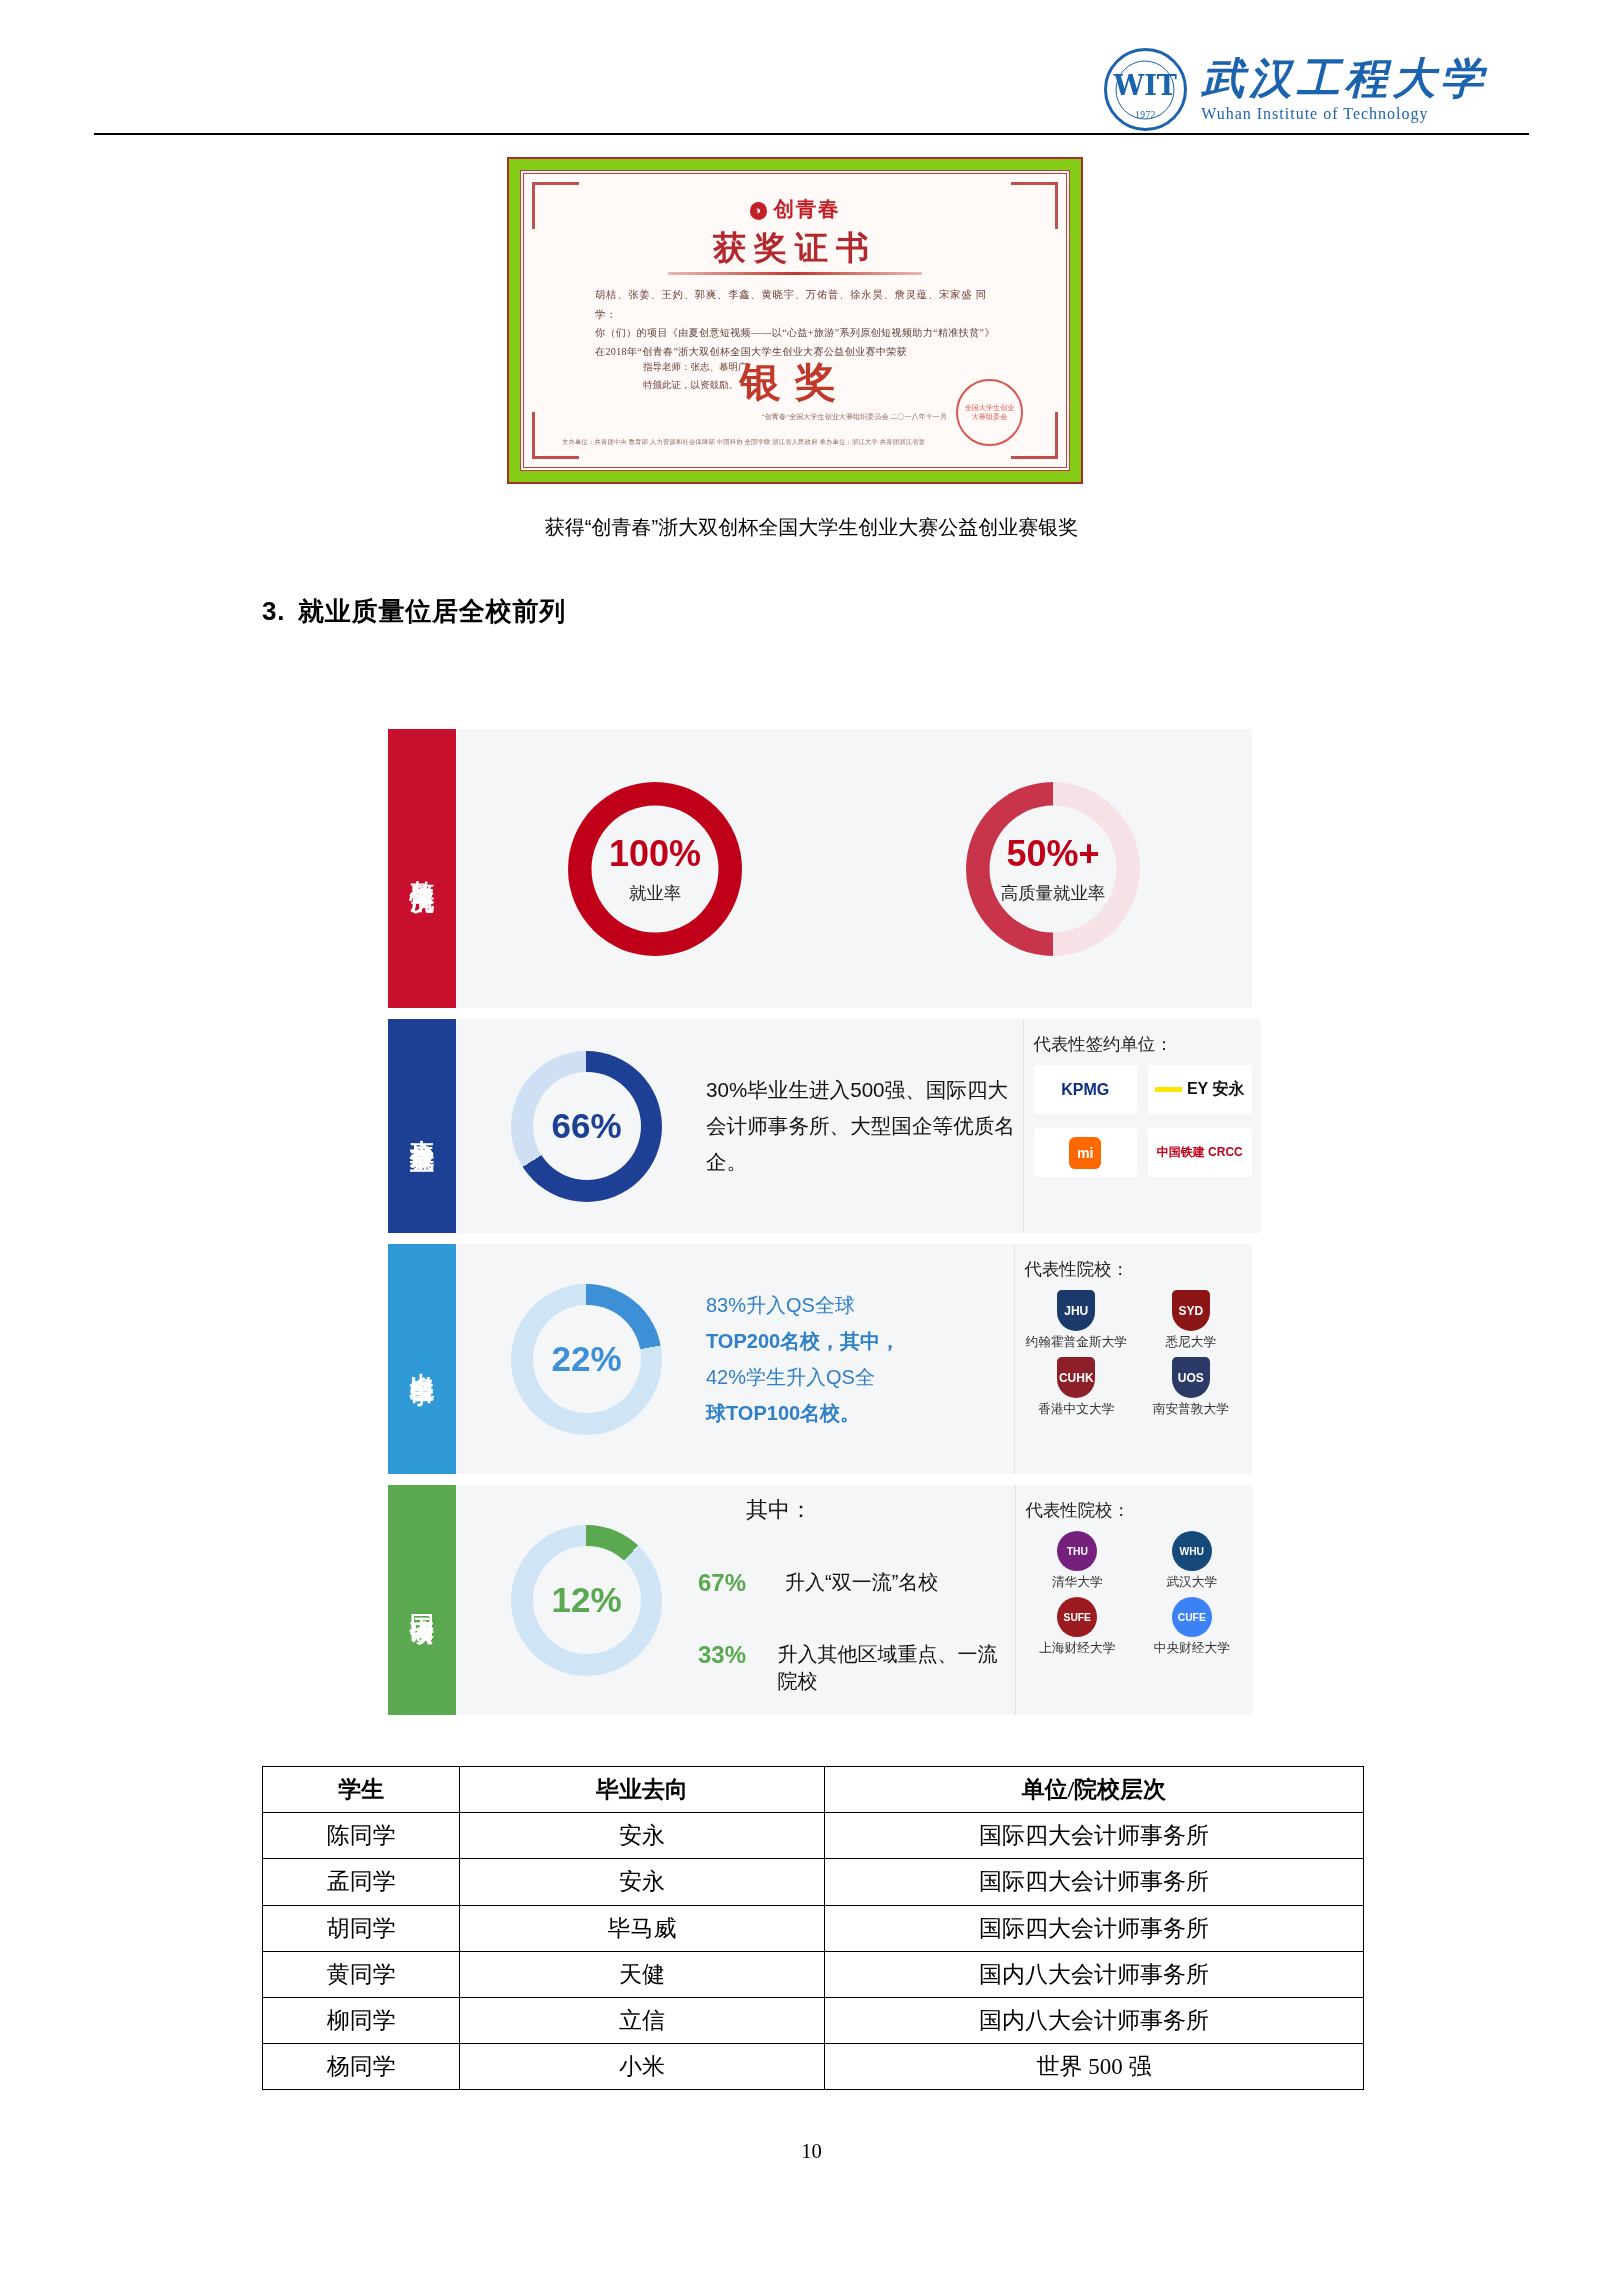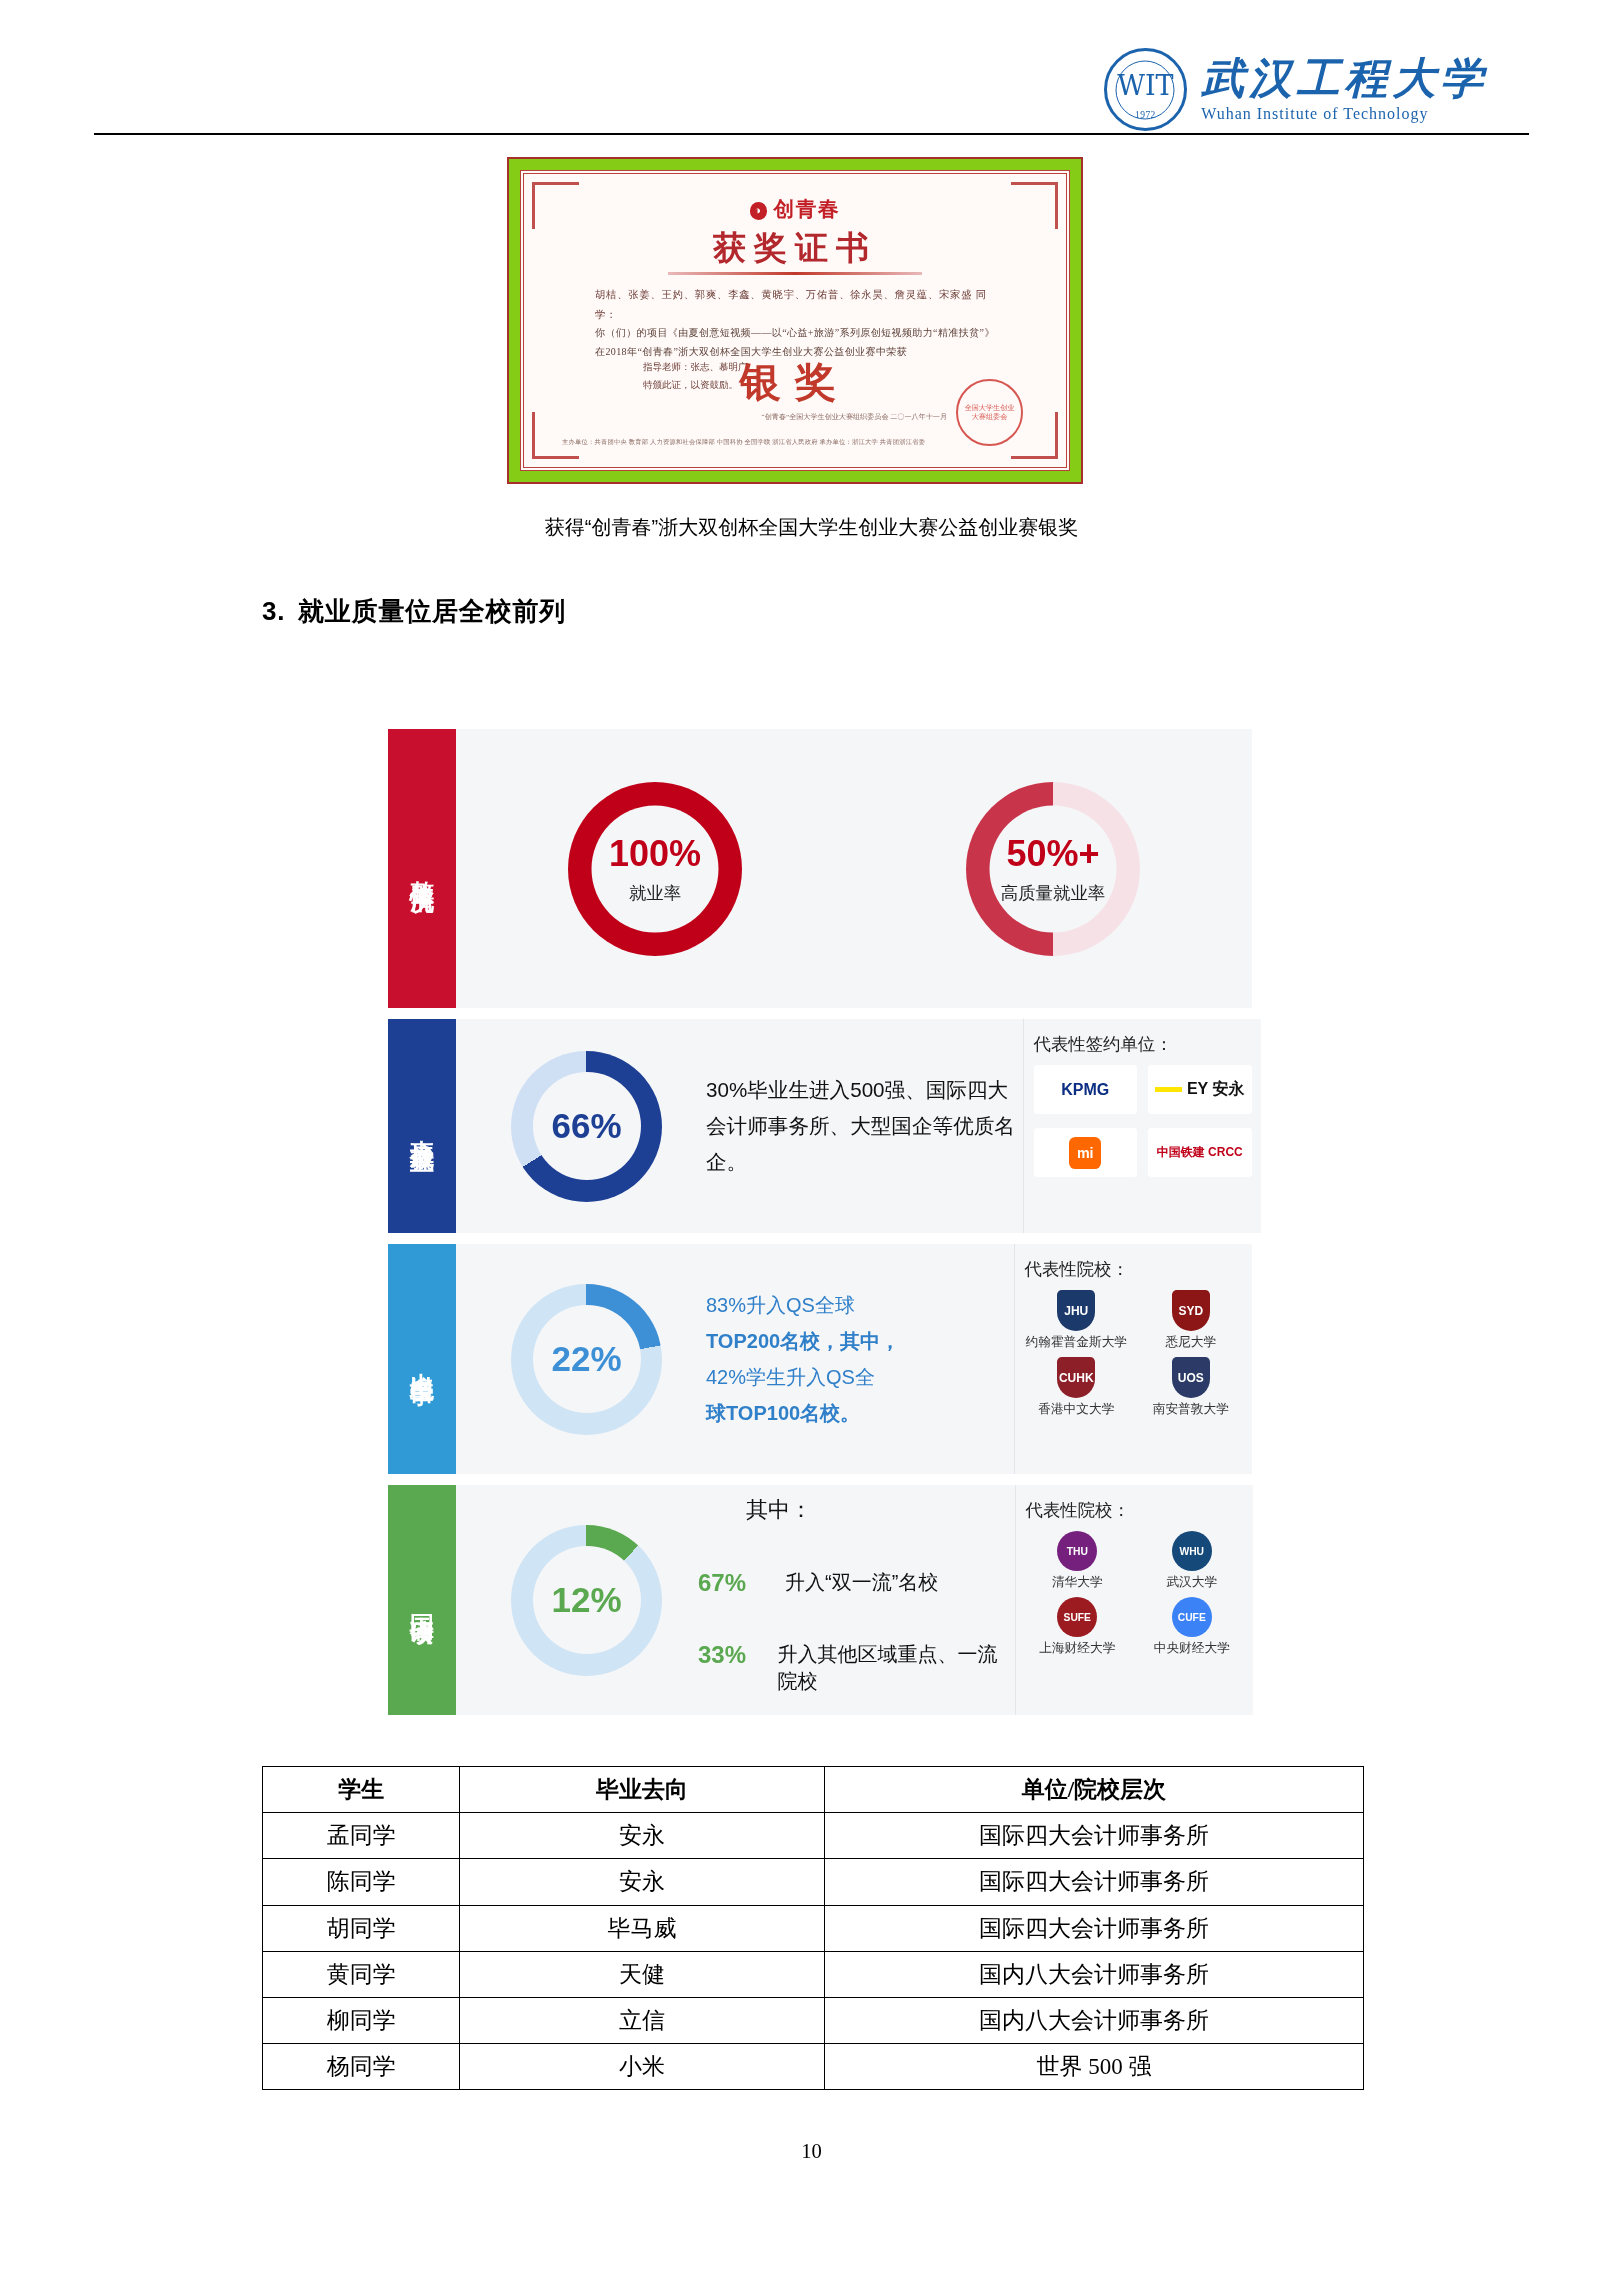--- a/index.html
+++ b/index.html
@@ -54,21 +54,21 @@
     box-sizing: border-box;
   }
   .logo-seal-mark {
     position: absolute;
     left: 50%;
     top: 44%;
     transform: translate(-50%, -50%);
     font-size: 27px;
     color: #1b63ad;
     font-family: "DejaVu Serif", serif;
-    font-weight: normal;
+    font-weight: bold;
   }
   .logo-seal-year {
     position: absolute;
     left: 50%;
     bottom: 8px;
     transform: translateX(-50%);
     font-size: 9.5px;
     color: #1b63ad;
     letter-spacing: 0.4px;
   }
@@ -719,26 +719,26 @@
 
 <div class="table-wrap">
   <table class="grad-table">
     <tbody>
     <tr>
       <th class="col-a">学生</th>
       <th class="col-b">毕业去向</th>
       <th>单位/院校层次</th>
     </tr>
     <tr>
-      <td>孟同学</td>
+      <td>陈同学</td>
       <td>安永</td>
       <td>国际四大会计师事务所</td>
     </tr>
     <tr>
-      <td>陈同学</td>
+      <td>孟同学</td>
       <td>安永</td>
       <td>国际四大会计师事务所</td>
     </tr>
     <tr>
       <td>胡同学</td>
       <td>毕马威</td>
       <td>国际四大会计师事务所</td>
     </tr>
     <tr>
       <td>黄同学</td>

